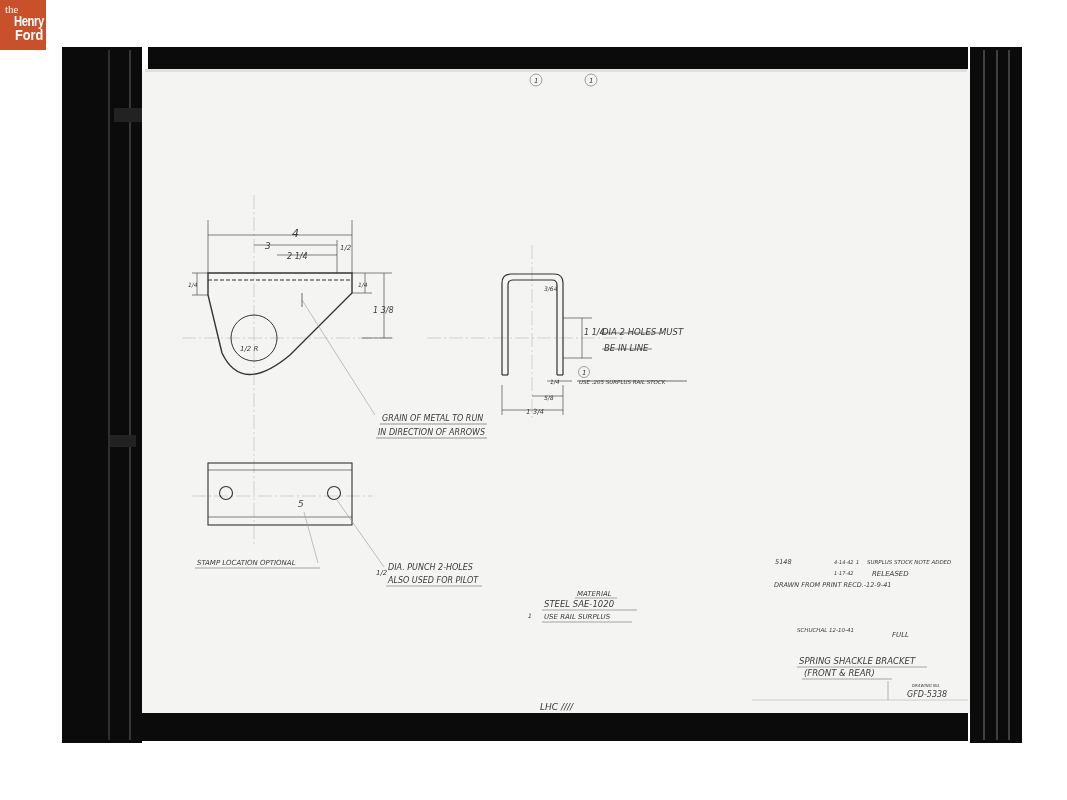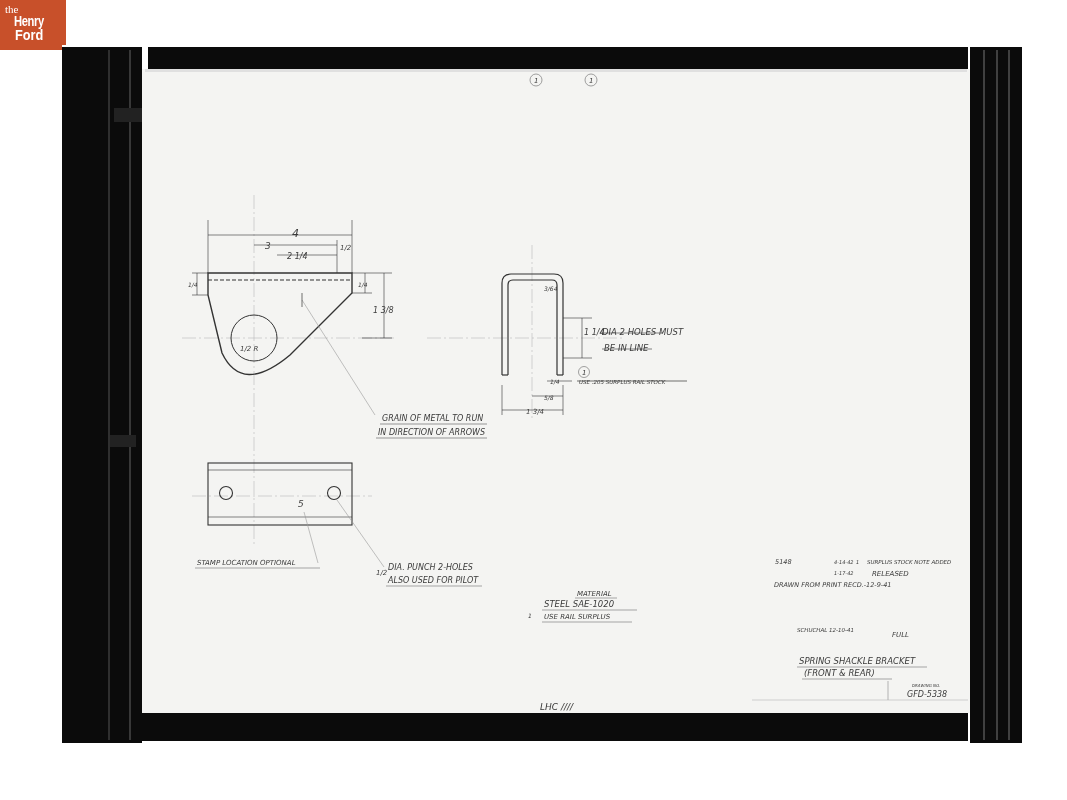--- a/index.html
+++ b/index.html
@@ -1,17 +1,17 @@
 <!DOCTYPE html>
 <html><head>
 <meta charset="utf-8">
 <style>
   html,body{margin:0;padding:0;background:#ffffff;}
   body{width:1067px;height:800px;position:relative;overflow:hidden;font-family:"DejaVu Sans",sans-serif;}
-  .logo{position:absolute;left:0;top:0;width:66px;height:50px;background:#c8502a;color:#fff;}
+  .logo{position:absolute;left:0;top:0;width:46px;height:50px;background:#c8502a;color:#fff;}
   .logo .the{position:absolute;left:5px;top:4px;font-family:"Liberation Serif",serif;font-size:11px;line-height:11px;}
   .logo .henry{position:absolute;left:14px;top:14px;font-family:"Liberation Sans",sans-serif;font-weight:bold;font-size:14px;line-height:14px;letter-spacing:-0.5px;transform:scaleX(0.8);transform-origin:left;}
   .logo .ford{position:absolute;left:15px;top:27px;font-family:"Liberation Sans",sans-serif;font-weight:bold;font-size:15px;line-height:15px;transform:scaleX(0.85);transform-origin:left;}
   .photo{position:absolute;left:62px;top:45px;width:960px;height:700px;}
   .drawing-svg{position:absolute;left:0;top:0;}
   .hand{font-family:"DejaVu Sans",sans-serif;font-style:italic;fill:#3a3a3a;}
 </style>
 </head>
 <body>
 

